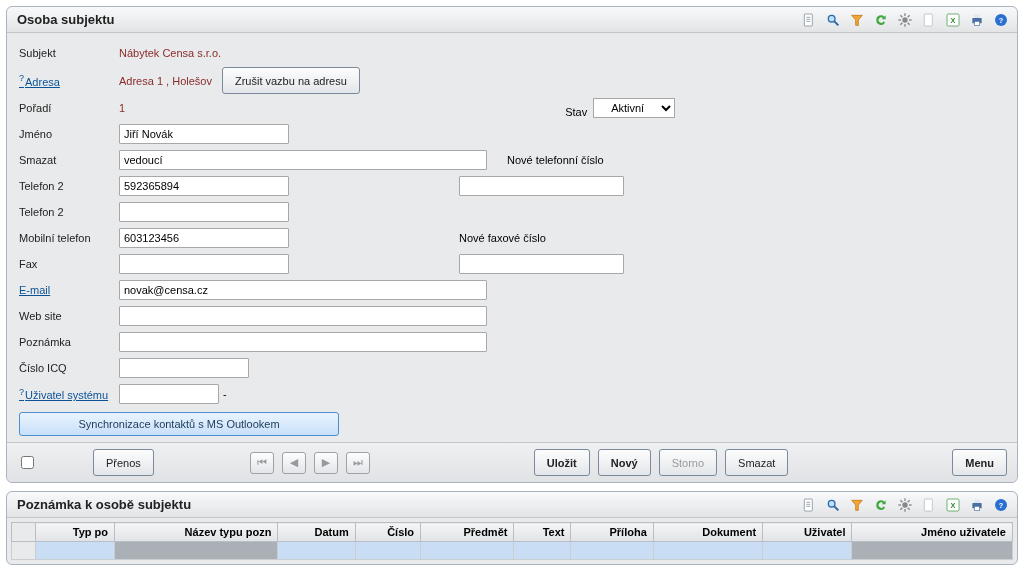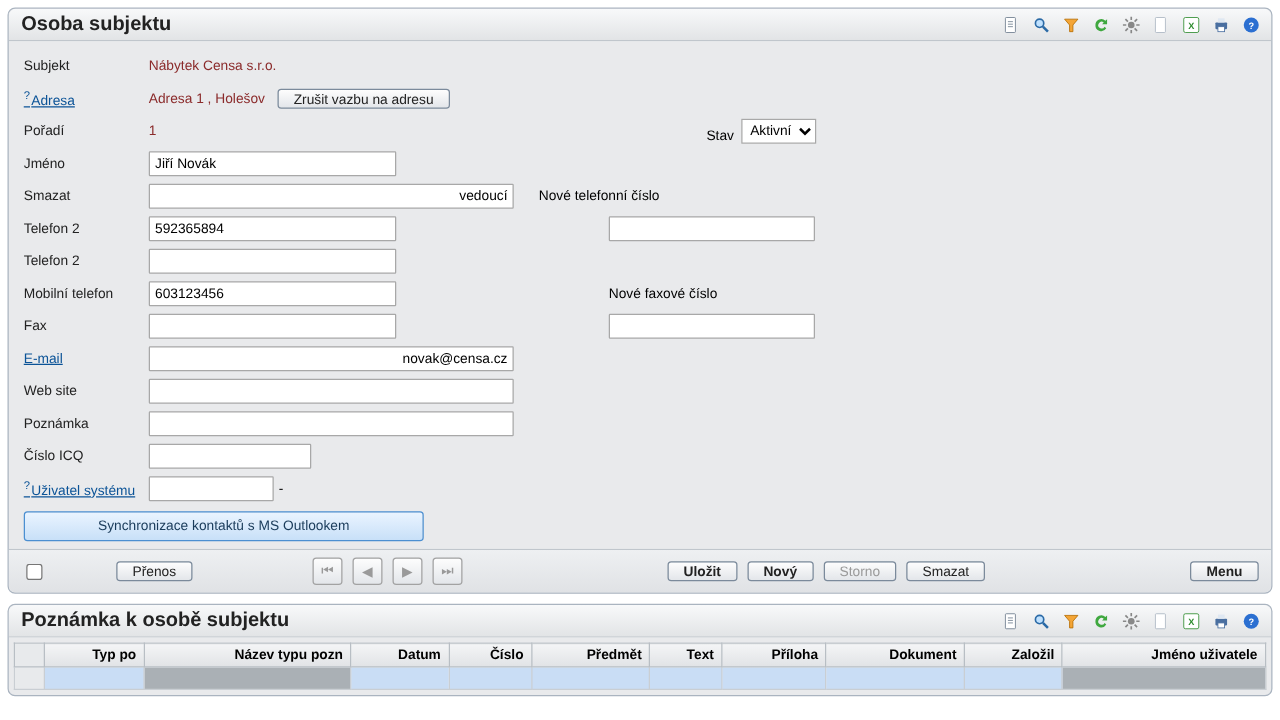--- a/index.html
+++ b/index.html
@@ -12,62 +12,62 @@
     position: relative;
   }
   .panel-header {
     height: 26px;
     display: flex; align-items: center; justify-content: space-between;
     padding: 0 6px 0 10px;
     border-bottom: 1px solid #c0c6cc;
     background: linear-gradient(#f8f9fa, #e2e4e6);
     border-radius: 6px 6px 0 0;
   }
-  .panel-title { font-weight: bold; font-size: 16px; color: #222; }
+  .panel-title { font-weight: bold; font-size: 13px; color: #222; }
   .toolbar-icons { display: flex; gap: 4px; }
   .tbicon {
     width: 20px; height: 20px; border-radius: 3px;
     display: flex; align-items: center; justify-content: center;
     cursor: pointer;
   }
   .tbicon svg { width: 16px; height: 16px; display: block; }
 
   .panel-body { padding: 8px 12px 6px 12px; }
   .row { display: flex; align-items: center; min-height: 24px; margin-bottom: 2px; }
   .lbl { width: 100px; color: #222; }
   .lnk { color: #0b5397; text-decoration: underline; cursor: pointer; }
   .lnk-q::before { content: "?"; font-size: 9px; color: #0b5397; vertical-align: super; margin-right: 1px; }
   .val-text { color: #8b2b2b; }
   input.text {
     height: 20px; border: 1px solid #a8a8a8; padding: 1px 4px;
     background: #fff; border-radius: 1px;
   }
-  .w170 { width: 198px; }
-  .w320 { width: 292px; text-align: right; }
+  .w170 { width: 170px; }
+  .w320 { width: 368px; }
   .w100 { width: 100px; }
   .w165 { width: 165px; }
 
   .btn {
-    height: 16px; padding: 2px 12px;
+    height: 27px; padding: 2px 12px;
     border: 1px solid #7b8a9b; border-radius: 3px;
     background: linear-gradient(#fdfdfd, #e3e6ea);
     cursor: pointer;
     color: #222;
   }
   .btn:disabled { color: #9a9a9a; }
   .btn-sync {
     width: 320px; height: 24px;
     border: 1px solid #4b8fd1; border-radius: 3px;
     background: linear-gradient(#eaf4ff, #c8e0f8);
     cursor: pointer; color: #1a3b5a;
     margin-top: 4px;
   }
 
   select.sel {
-    height: 20px; border: 1px solid #a8a8a8; background: #fff; padding: 0 2px;
+    height: 20px; border: 1px solid #a8a8a8; background: #fff; padding: 0 13px;
   }
   .rightcol { margin-left: 440px; display: flex; align-items: flex-end; gap: 6px; }
 
   .footer-bar {
     display: flex; align-items: center;
     padding: 6px 10px; gap: 8px;
     border-top: 1px solid #c0c6cc;
     background: linear-gradient(#eef0f2, #e0e2e5);
     border-radius: 0 0 6px 6px;
   }
@@ -361,21 +361,21 @@
         <tr>
           <th class="rownum-col"></th>
           <th>Typ po</th>
           <th>Název typu pozn</th>
           <th>Datum</th>
           <th>Číslo</th>
           <th>Předmět</th>
           <th>Text</th>
           <th>Příloha</th>
           <th>Dokument</th>
-          <th>Založil</th>
+          <th>Uživatel</th>
           <th>Jméno uživatele</th>
         </tr>
       </thead>
       <tbody>
         <tr class="sel-row">
           <td class="rownum-col"></td>
           <td></td>
             <td class="alt"></td>
             <td></td>
             <td></td>

